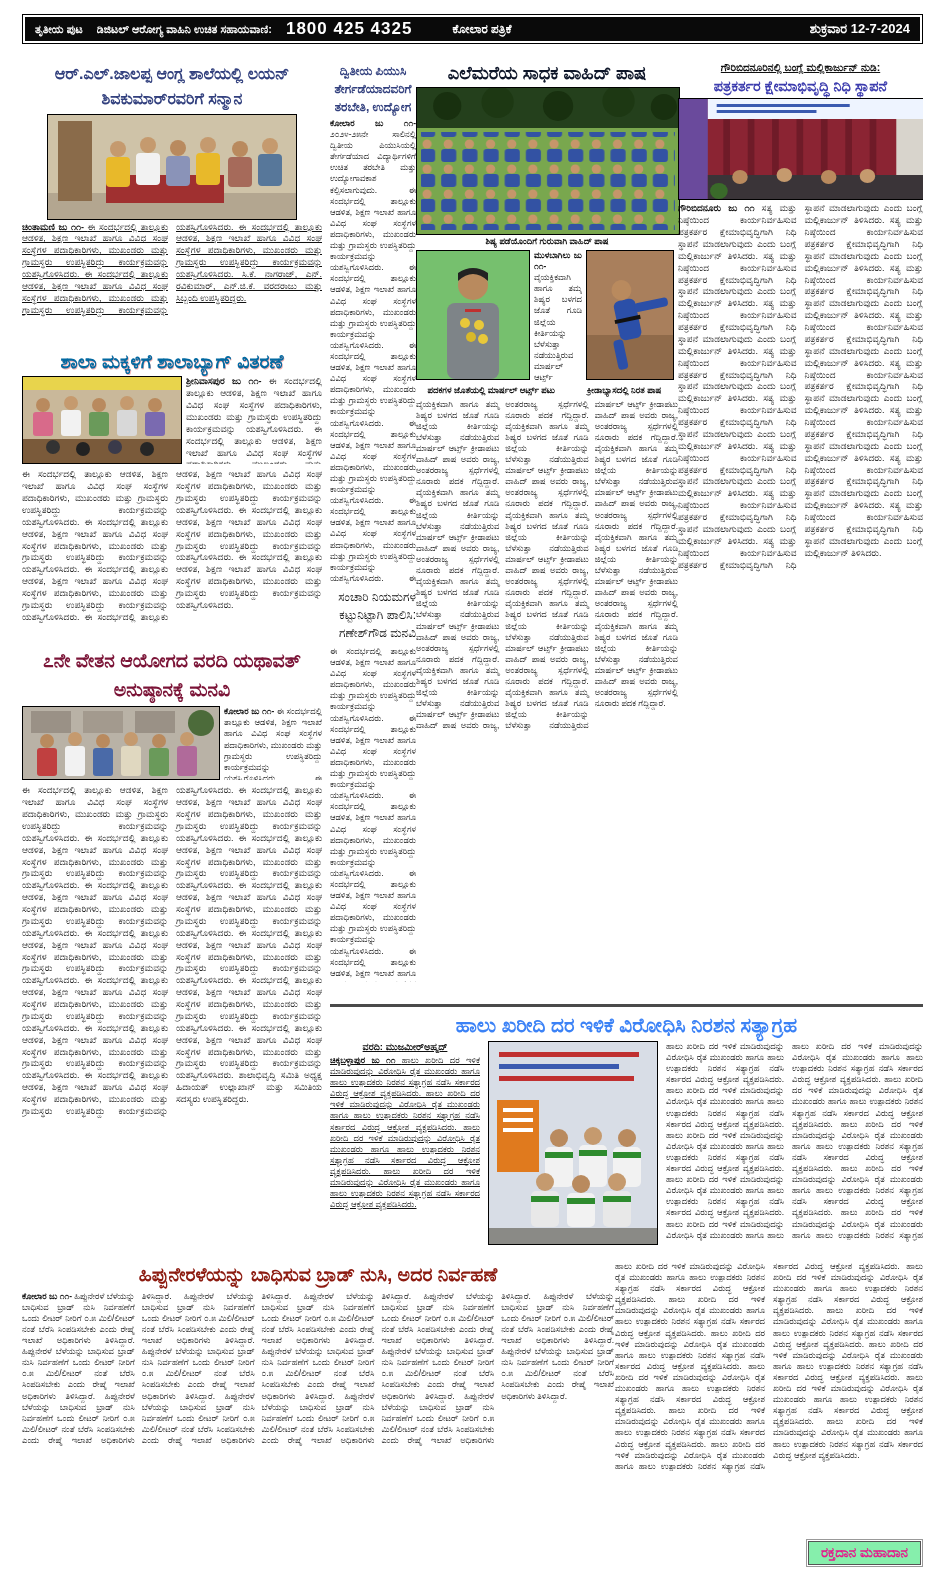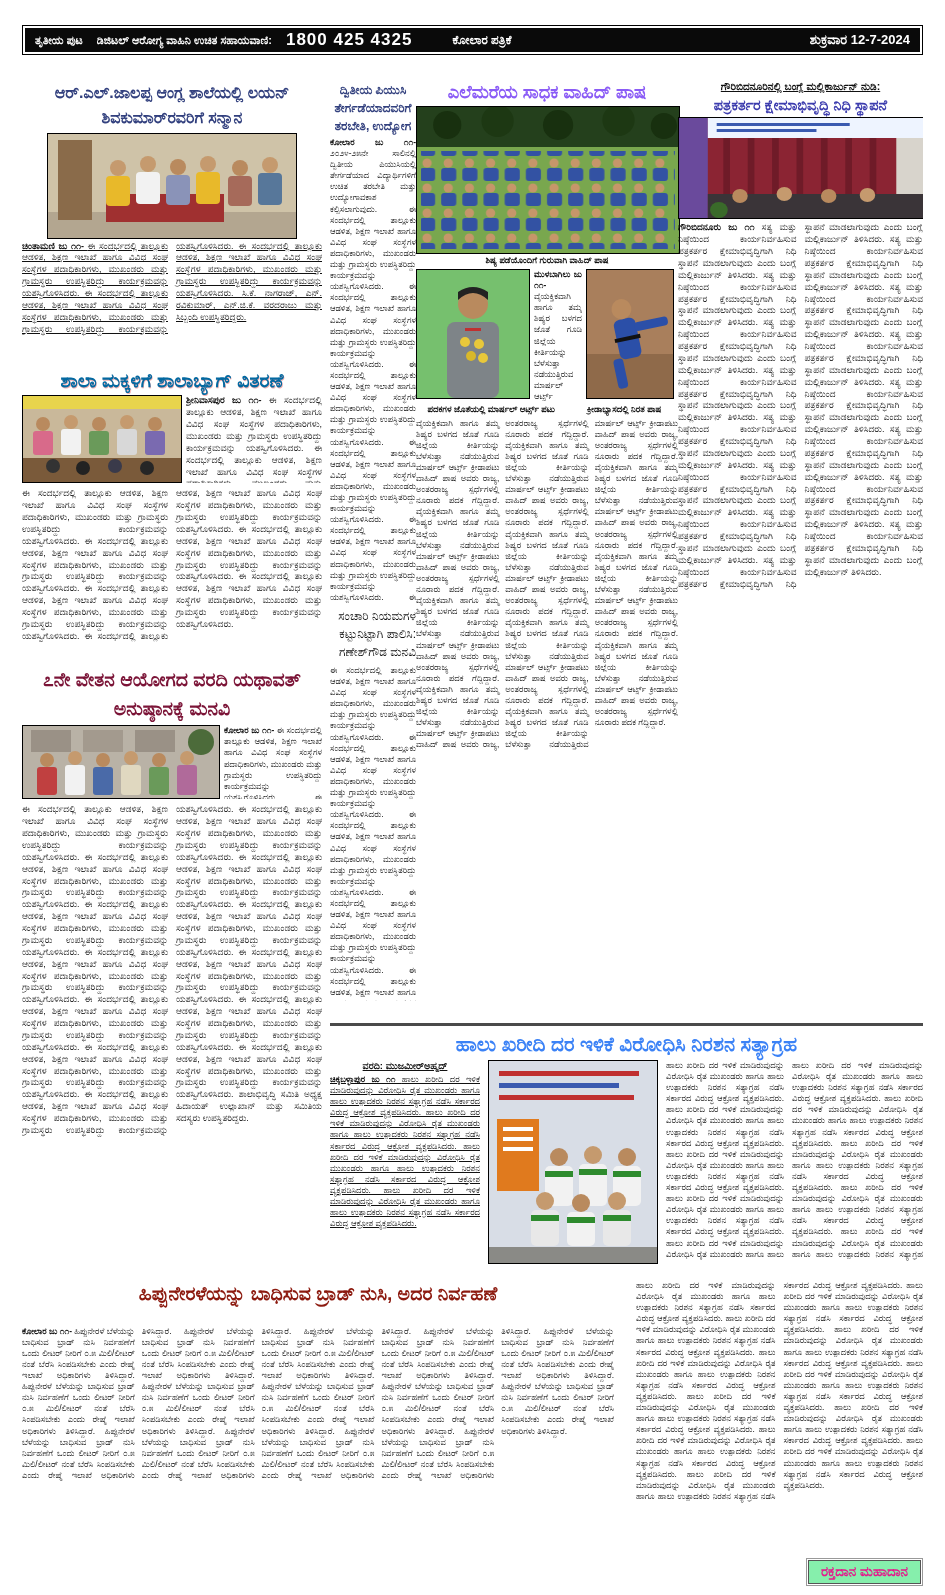--- a/index.html
+++ b/index.html
@@ -1,38 +1,38 @@
 <!DOCTYPE html>
 <html><head>
 <meta charset="utf-8">
 <style>
   html,body{margin:0;padding:0;background:#888;}
   .page{position:relative;width:945px;height:1595px;margin:0 auto;background:#fff;
-        box-sizing:border-box;padding:25px 22px 8px;font-family:"Liberation Sans",sans-serif;color:#111;}
+        box-sizing:border-box;padding:14px 22px 8px;font-family:"Liberation Sans",sans-serif;color:#111;}
   
   .masthead{border:1px solid #000;padding:2px;background:#fff;}
   .mh-inner{background:#0a0a0a;color:#fff;display:flex;align-items:center;height:24px;padding:0 10px;gap:14px;}
   .mh-edition{font-size:11px;font-weight:bold;}
   .mh-help{font-size:11px;font-weight:bold;}
   .mh-num{font-size:17px;font-weight:bold;letter-spacing:1px;text-align:center;}
   .mh-paper{font-size:12px;font-weight:bold;margin-left:26px;}
   .mh-date{font-size:13px;font-weight:bold;margin-left:auto;}
   
-  .top-section{display:flex;gap:8px;margin-top:24px;}
+  .top-section{display:flex;gap:8px;margin-top:16px;}
   .left-block{width:300px;flex:none;}
   .right-group{flex:1;display:flex;flex-direction:column;}
   .upper-row{display:flex;height:940px;overflow:hidden;}
   .narrow-col{width:86px;flex:none;}
   .center-col{width:262px;flex:none;}
   .right-col{flex:1;}
   
   .hl{font-weight:bold;text-align:center;margin:2px 0;}
   .hl-blue{color:#32407e;font-size:16px;line-height:1.55;}
   .hl-indigo{color:#3c3cae;font-size:14.5px;line-height:1.4;}
-  .hl-red{color:#8b5cf6;font-size:18px;line-height:1.3;}
+  .hl-red{color:#0f172a;font-size:18px;line-height:1.3;}
   .hl-display{color:#0369a1;font-size:19px;line-height:1.3;text-shadow:0.6px 0.6px 0 #f3b0b0;}
   .hl-maroon{color:#7b1437;font-size:19px;line-height:1.5;}
   .hl-maroon-big{color:#3b82f6;font-size:20px;line-height:1.4;}
   .hl-rust{color:#8c1a0f;font-size:19px;line-height:1.3;}
   .hl-sm-blue{color:#32407e;font-size:12px;line-height:1.5;}
   .kicker{font-size:10.5px;font-weight:bold;text-align:center;text-decoration:underline;margin:1px 0;}
   .subhead{font-size:12px;font-weight:normal;text-align:right;line-height:1.5;margin:4px 0;}
   
   .bodytxt{font-size:9px;line-height:1.32;text-align:justify;overflow:hidden;}
   .sm{font-size:8.4px;}
@@ -42,21 +42,21 @@
   .dl{font-weight:bold;}
   .byline{font-size:9.5px;font-weight:bold;text-align:center;display:block;margin-bottom:2px;}
   
   .photo{display:block;border:1px solid #000;background:#ccc;}
   .caption{font-size:8.5px;font-weight:bold;text-align:center;line-height:1.25;margin:1px 0 3px;}
   .photorow{display:flex;gap:4px;align-items:flex-start;}
   
   .milk-band{border-top:3px solid #4a4a4a;margin-top:4px;padding-top:2px;height:246px;overflow:hidden;}
   .milk-content{display:flex;gap:8px;margin-top:2px;}
   
-  .bottom-section{display:flex;gap:22px;margin-top:6px;}
+  .bottom-section{display:flex;gap:1px;margin-top:6px;}
   .mulberry-block{width:592px;flex:none;}
   .milk-cont{flex:1;display:flex;flex-direction:column;}
   .blood-box{margin:4px 2px 0 auto;border:1px solid #555;outline:1px solid #999;outline-offset:1px;
              padding:3px 12px;color:#e5198c;font-weight:bold;font-size:13.5px;background:#86efac;}
   .boxrow{display:flex;}
 </style>
 </head>
 <body>
 
 <div class="page">
@@ -328,21 +328,21 @@
           </div>
         </div>
       </div>
     </div>
   </div>
 
   <div class="bottom-section">
 
     <div class="mulberry-block">
       <div class="hl hl-rust">ಹಿಪ್ಪುನೇರಳೆಯನ್ನು ಬಾಧಿಸುವ ಬ್ರಾಡ್ ನುಸಿ, ಅದರ ನಿರ್ವಹಣೆ </div>
-      <div class="bodytxt cols5 sm" style="height:286px;margin-top:19px;">
+      <div class="bodytxt cols5 sm" style="height:286px;margin-top:3px;">
         <b class="dl">ಕೋಲಾರ ಜು ೧೧- </b>
         <span>ಹಿಪ್ಪುನೇರಳೆ ಬೆಳೆಯನ್ನು ಬಾಧಿಸುವ ಬ್ರಾಡ್ ನುಸಿ ನಿರ್ವಹಣೆಗೆ ಒಂದು ಲೀಟರ್ ನೀರಿಗೆ ೦.೫ ಮಿಲಿ/ಲೀಟರ್ ನಂತೆ ಬೆರೆಸಿ ಸಿಂಪಡಿಸಬೇಕು ಎಂದು ರೇಷ್ಮೆ ಇಲಾಖೆ ಅಧಿಕಾರಿಗಳು ತಿಳಿಸಿದ್ದಾರೆ. ಹಿಪ್ಪುನೇರಳೆ ಬೆಳೆಯನ್ನು ಬಾಧಿಸುವ ಬ್ರಾಡ್ ನುಸಿ ನಿರ್ವಹಣೆಗೆ ಒಂದು ಲೀಟರ್ ನೀರಿಗೆ ೦.೫ ಮಿಲಿ/ಲೀಟರ್ ನಂತೆ ಬೆರೆಸಿ ಸಿಂಪಡಿಸಬೇಕು ಎಂದು ರೇಷ್ಮೆ ಇಲಾಖೆ ಅಧಿಕಾರಿಗಳು ತಿಳಿಸಿದ್ದಾರೆ. ಹಿಪ್ಪುನೇರಳೆ ಬೆಳೆಯನ್ನು ಬಾಧಿಸುವ ಬ್ರಾಡ್ ನುಸಿ ನಿರ್ವಹಣೆಗೆ ಒಂದು ಲೀಟರ್ ನೀರಿಗೆ ೦.೫ ಮಿಲಿ/ಲೀಟರ್ ನಂತೆ ಬೆರೆಸಿ ಸಿಂಪಡಿಸಬೇಕು ಎಂದು ರೇಷ್ಮೆ ಇಲಾಖೆ ಅಧಿಕಾರಿಗಳು ತಿಳಿಸಿದ್ದಾರೆ. ಹಿಪ್ಪುನೇರಳೆ ಬೆಳೆಯನ್ನು ಬಾಧಿಸುವ ಬ್ರಾಡ್ ನುಸಿ ನಿರ್ವಹಣೆಗೆ ಒಂದು ಲೀಟರ್ ನೀರಿಗೆ ೦.೫ ಮಿಲಿ/ಲೀಟರ್ ನಂತೆ ಬೆರೆಸಿ ಸಿಂಪಡಿಸಬೇಕು ಎಂದು ರೇಷ್ಮೆ ಇಲಾಖೆ ಅಧಿಕಾರಿಗಳು ತಿಳಿಸಿದ್ದಾರೆ. ಹಿಪ್ಪುನೇರಳೆ ಬೆಳೆಯನ್ನು ಬಾಧಿಸುವ ಬ್ರಾಡ್ ನುಸಿ ನಿರ್ವಹಣೆಗೆ ಒಂದು ಲೀಟರ್ ನೀರಿಗೆ ೦.೫ ಮಿಲಿ/ಲೀಟರ್ ನಂತೆ ಬೆರೆಸಿ ಸಿಂಪಡಿಸಬೇಕು ಎಂದು ರೇಷ್ಮೆ ಇಲಾಖೆ ಅಧಿಕಾರಿಗಳು ತಿಳಿಸಿದ್ದಾರೆ. ಹಿಪ್ಪುನೇರಳೆ ಬೆಳೆಯನ್ನು ಬಾಧಿಸುವ ಬ್ರಾಡ್ ನುಸಿ ನಿರ್ವಹಣೆಗೆ ಒಂದು ಲೀಟರ್ ನೀರಿಗೆ ೦.೫ ಮಿಲಿ/ಲೀಟರ್ ನಂತೆ ಬೆರೆಸಿ ಸಿಂಪಡಿಸಬೇಕು ಎಂದು ರೇಷ್ಮೆ ಇಲಾಖೆ ಅಧಿಕಾರಿಗಳು ತಿಳಿಸಿದ್ದಾರೆ. ಹಿಪ್ಪುನೇರಳೆ ಬೆಳೆಯನ್ನು ಬಾಧಿಸುವ ಬ್ರಾಡ್ ನುಸಿ ನಿರ್ವಹಣೆಗೆ ಒಂದು ಲೀಟರ್ ನೀರಿಗೆ ೦.೫ ಮಿಲಿ/ಲೀಟರ್ ನಂತೆ ಬೆರೆಸಿ ಸಿಂಪಡಿಸಬೇಕು ಎಂದು ರೇಷ್ಮೆ ಇಲಾಖೆ ಅಧಿಕಾರಿಗಳು ತಿಳಿಸಿದ್ದಾರೆ. ಹಿಪ್ಪುನೇರಳೆ ಬೆಳೆಯನ್ನು ಬಾಧಿಸುವ ಬ್ರಾಡ್ ನುಸಿ ನಿರ್ವಹಣೆಗೆ ಒಂದು ಲೀಟರ್ ನೀರಿಗೆ ೦.೫ ಮಿಲಿ/ಲೀಟರ್ ನಂತೆ ಬೆರೆಸಿ ಸಿಂಪಡಿಸಬೇಕು ಎಂದು ರೇಷ್ಮೆ ಇಲಾಖೆ ಅಧಿಕಾರಿಗಳು ತಿಳಿಸಿದ್ದಾರೆ. ಹಿಪ್ಪುನೇರಳೆ ಬೆಳೆಯನ್ನು ಬಾಧಿಸುವ ಬ್ರಾಡ್ ನುಸಿ ನಿರ್ವಹಣೆಗೆ ಒಂದು ಲೀಟರ್ ನೀರಿಗೆ ೦.೫ ಮಿಲಿ/ಲೀಟರ್ ನಂತೆ ಬೆರೆಸಿ ಸಿಂಪಡಿಸಬೇಕು ಎಂದು ರೇಷ್ಮೆ ಇಲಾಖೆ ಅಧಿಕಾರಿಗಳು ತಿಳಿಸಿದ್ದಾರೆ. ಹಿಪ್ಪುನೇರಳೆ ಬೆಳೆಯನ್ನು ಬಾಧಿಸುವ ಬ್ರಾಡ್ ನುಸಿ ನಿರ್ವಹಣೆಗೆ ಒಂದು ಲೀಟರ್ ನೀರಿಗೆ ೦.೫ ಮಿಲಿ/ಲೀಟರ್ ನಂತೆ ಬೆರೆಸಿ ಸಿಂಪಡಿಸಬೇಕು ಎಂದು ರೇಷ್ಮೆ ಇಲಾಖೆ ಅಧಿಕಾರಿಗಳು ತಿಳಿಸಿದ್ದಾರೆ. ಹಿಪ್ಪುನೇರಳೆ ಬೆಳೆಯನ್ನು ಬಾಧಿಸುವ ಬ್ರಾಡ್ ನುಸಿ ನಿರ್ವಹಣೆಗೆ ಒಂದು ಲೀಟರ್ ನೀರಿಗೆ ೦.೫ ಮಿಲಿ/ಲೀಟರ್ ನಂತೆ ಬೆರೆಸಿ ಸಿಂಪಡಿಸಬೇಕು ಎಂದು ರೇಷ್ಮೆ ಇಲಾಖೆ ಅಧಿಕಾರಿಗಳು ತಿಳಿಸಿದ್ದಾರೆ. ಹಿಪ್ಪುನೇರಳೆ ಬೆಳೆಯನ್ನು ಬಾಧಿಸುವ ಬ್ರಾಡ್ ನುಸಿ ನಿರ್ವಹಣೆಗೆ ಒಂದು ಲೀಟರ್ ನೀರಿಗೆ ೦.೫ ಮಿಲಿ/ಲೀಟರ್ ನಂತೆ ಬೆರೆಸಿ ಸಿಂಪಡಿಸಬೇಕು ಎಂದು ರೇಷ್ಮೆ ಇಲಾಖೆ ಅಧಿಕಾರಿಗಳು ತಿಳಿಸಿದ್ದಾರೆ. ಹಿಪ್ಪುನೇರಳೆ ಬೆಳೆಯನ್ನು ಬಾಧಿಸುವ ಬ್ರಾಡ್ ನುಸಿ ನಿರ್ವಹಣೆಗೆ ಒಂದು ಲೀಟರ್ ನೀರಿಗೆ ೦.೫ ಮಿಲಿ/ಲೀಟರ್ ನಂತೆ ಬೆರೆಸಿ ಸಿಂಪಡಿಸಬೇಕು ಎಂದು ರೇಷ್ಮೆ ಇಲಾಖೆ ಅಧಿಕಾರಿಗಳು ತಿಳಿಸಿದ್ದಾರೆ. ಹಿಪ್ಪುನೇರಳೆ ಬೆಳೆಯನ್ನು ಬಾಧಿಸುವ ಬ್ರಾಡ್ ನುಸಿ ನಿರ್ವಹಣೆಗೆ ಒಂದು ಲೀಟರ್ ನೀರಿಗೆ ೦.೫ ಮಿಲಿ/ಲೀಟರ್ ನಂತೆ ಬೆರೆಸಿ ಸಿಂಪಡಿಸಬೇಕು ಎಂದು ರೇಷ್ಮೆ ಇಲಾಖೆ ಅಧಿಕಾರಿಗಳು ತಿಳಿಸಿದ್ದಾರೆ. </span>
       </div>
     </div>
 
     <div class="milk-cont">
       <div class="bodytxt cols2 sm" style="height:276px;">
         <span>ಹಾಲು ಖರೀದಿ ದರ ಇಳಿಕೆ ಮಾಡಿರುವುದನ್ನು ವಿರೋಧಿಸಿ ರೈತ ಮುಖಂಡರು ಹಾಗೂ ಹಾಲು ಉತ್ಪಾದಕರು ನಿರಶನ ಸತ್ಯಾಗ್ರಹ ನಡೆಸಿ ಸರ್ಕಾರದ ವಿರುದ್ಧ ಆಕ್ರೋಶ ವ್ಯಕ್ತಪಡಿಸಿದರು. ಹಾಲು ಖರೀದಿ ದರ ಇಳಿಕೆ ಮಾಡಿರುವುದನ್ನು ವಿರೋಧಿಸಿ ರೈತ ಮುಖಂಡರು ಹಾಗೂ ಹಾಲು ಉತ್ಪಾದಕರು ನಿರಶನ ಸತ್ಯಾಗ್ರಹ ನಡೆಸಿ ಸರ್ಕಾರದ ವಿರುದ್ಧ ಆಕ್ರೋಶ ವ್ಯಕ್ತಪಡಿಸಿದರು. ಹಾಲು ಖರೀದಿ ದರ ಇಳಿಕೆ ಮಾಡಿರುವುದನ್ನು ವಿರೋಧಿಸಿ ರೈತ ಮುಖಂಡರು ಹಾಗೂ ಹಾಲು ಉತ್ಪಾದಕರು ನಿರಶನ ಸತ್ಯಾಗ್ರಹ ನಡೆಸಿ ಸರ್ಕಾರದ ವಿರುದ್ಧ ಆಕ್ರೋಶ ವ್ಯಕ್ತಪಡಿಸಿದರು. ಹಾಲು ಖರೀದಿ ದರ ಇಳಿಕೆ ಮಾಡಿರುವುದನ್ನು ವಿರೋಧಿಸಿ ರೈತ ಮುಖಂಡರು ಹಾಗೂ ಹಾಲು ಉತ್ಪಾದಕರು ನಿರಶನ ಸತ್ಯಾಗ್ರಹ ನಡೆಸಿ ಸರ್ಕಾರದ ವಿರುದ್ಧ ಆಕ್ರೋಶ ವ್ಯಕ್ತಪಡಿಸಿದರು. ಹಾಲು ಖರೀದಿ ದರ ಇಳಿಕೆ ಮಾಡಿರುವುದನ್ನು ವಿರೋಧಿಸಿ ರೈತ ಮುಖಂಡರು ಹಾಗೂ ಹಾಲು ಉತ್ಪಾದಕರು ನಿರಶನ ಸತ್ಯಾಗ್ರಹ ನಡೆಸಿ ಸರ್ಕಾರದ ವಿರುದ್ಧ ಆಕ್ರೋಶ ವ್ಯಕ್ತಪಡಿಸಿದರು. ಹಾಲು ಖರೀದಿ ದರ ಇಳಿಕೆ ಮಾಡಿರುವುದನ್ನು ವಿರೋಧಿಸಿ ರೈತ ಮುಖಂಡರು ಹಾಗೂ ಹಾಲು ಉತ್ಪಾದಕರು ನಿರಶನ ಸತ್ಯಾಗ್ರಹ ನಡೆಸಿ ಸರ್ಕಾರದ ವಿರುದ್ಧ ಆಕ್ರೋಶ ವ್ಯಕ್ತಪಡಿಸಿದರು. ಹಾಲು ಖರೀದಿ ದರ ಇಳಿಕೆ ಮಾಡಿರುವುದನ್ನು ವಿರೋಧಿಸಿ ರೈತ ಮುಖಂಡರು ಹಾಗೂ ಹಾಲು ಉತ್ಪಾದಕರು ನಿರಶನ ಸತ್ಯಾಗ್ರಹ ನಡೆಸಿ ಸರ್ಕಾರದ ವಿರುದ್ಧ ಆಕ್ರೋಶ ವ್ಯಕ್ತಪಡಿಸಿದರು. ಹಾಲು ಖರೀದಿ ದರ ಇಳಿಕೆ ಮಾಡಿರುವುದನ್ನು ವಿರೋಧಿಸಿ ರೈತ ಮುಖಂಡರು ಹಾಗೂ ಹಾಲು ಉತ್ಪಾದಕರು ನಿರಶನ ಸತ್ಯಾಗ್ರಹ ನಡೆಸಿ ಸರ್ಕಾರದ ವಿರುದ್ಧ ಆಕ್ರೋಶ ವ್ಯಕ್ತಪಡಿಸಿದರು. ಹಾಲು ಖರೀದಿ ದರ ಇಳಿಕೆ ಮಾಡಿರುವುದನ್ನು ವಿರೋಧಿಸಿ ರೈತ ಮುಖಂಡರು ಹಾಗೂ ಹಾಲು ಉತ್ಪಾದಕರು ನಿರಶನ ಸತ್ಯಾಗ್ರಹ ನಡೆಸಿ ಸರ್ಕಾರದ ವಿರುದ್ಧ ಆಕ್ರೋಶ ವ್ಯಕ್ತಪಡಿಸಿದರು. ಹಾಲು ಖರೀದಿ ದರ ಇಳಿಕೆ ಮಾಡಿರುವುದನ್ನು ವಿರೋಧಿಸಿ ರೈತ ಮುಖಂಡರು ಹಾಗೂ ಹಾಲು ಉತ್ಪಾದಕರು ನಿರಶನ ಸತ್ಯಾಗ್ರಹ ನಡೆಸಿ ಸರ್ಕಾರದ ವಿರುದ್ಧ ಆಕ್ರೋಶ ವ್ಯಕ್ತಪಡಿಸಿದರು. ಹಾಲು ಖರೀದಿ ದರ ಇಳಿಕೆ ಮಾಡಿರುವುದನ್ನು ವಿರೋಧಿಸಿ ರೈತ ಮುಖಂಡರು ಹಾಗೂ ಹಾಲು ಉತ್ಪಾದಕರು ನಿರಶನ ಸತ್ಯಾಗ್ರಹ ನಡೆಸಿ ಸರ್ಕಾರದ ವಿರುದ್ಧ ಆಕ್ರೋಶ ವ್ಯಕ್ತಪಡಿಸಿದರು. </span>
       </div>
       <div class="boxrow">

